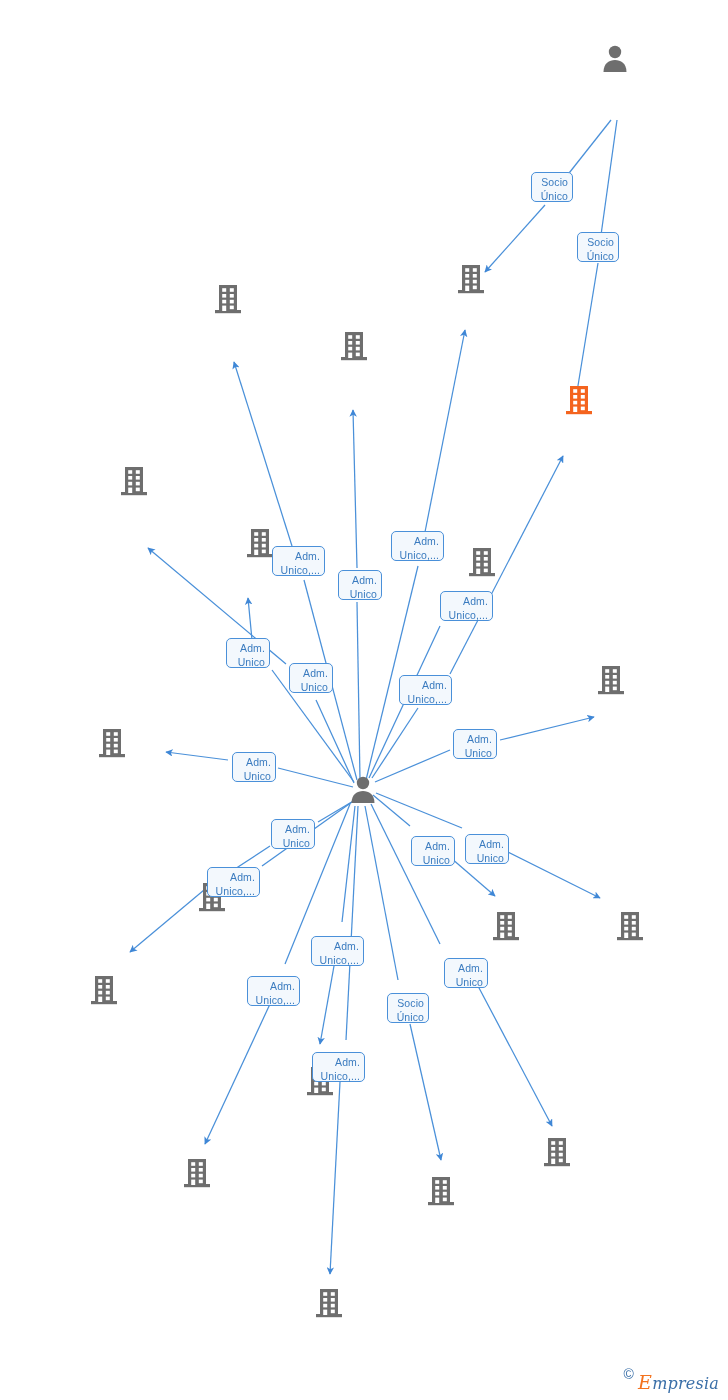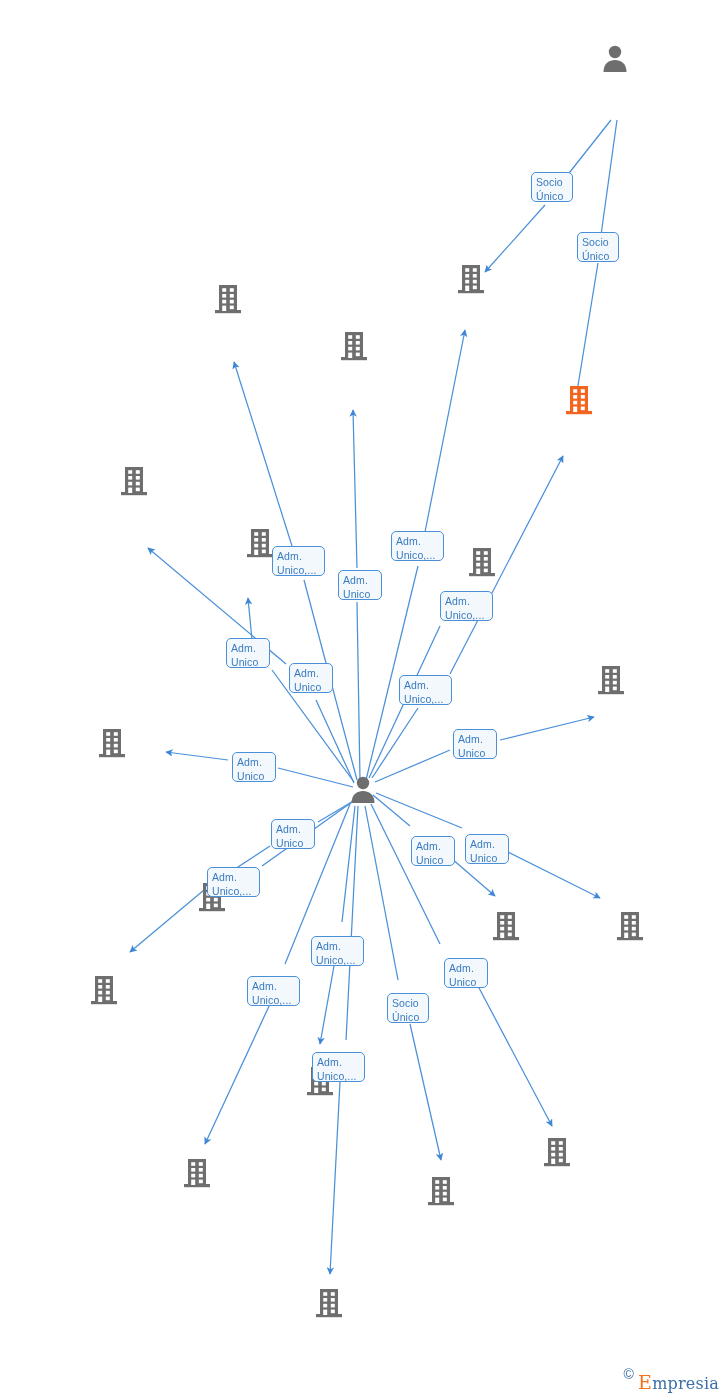--- a/index.html
+++ b/index.html
@@ -47,21 +47,21 @@
   
   .elabel{
     position:absolute;
     box-sizing:border-box;
     background:#f3f8fd;
     border:1.15px solid #4a90d9;
     border-radius:5px;
     color:#3a7bbf;
     font-size:10.5px;
     line-height:13.5px;
-    text-align:left;
+    text-align:right;
     padding:3px 4px 3.5px;
     white-space:pre-line;
     letter-spacing:.1px;
   }
 
   
   #watermark{
     position:absolute;
     right:9px;bottom:7px;
     display:flex;align-items:center;
@@ -69,20 +69,21 @@
     color:#3a6fa8;
     letter-spacing:.2px;
   }
   #watermark .copy{
     font-size:14px;
     color:#3a6fa8;
     margin-right:4px;
   }
   #watermark .brand{
     font-family:"DejaVu Serif","Liberation Serif",serif;
+    font-style:italic;
     font-size:16px;
     color:#3a6fa8;
     margin-top:17px;
   }
   #watermark .brand .cap{color:#f4731f;font-size:19px;}
 </style>
 </head>
 <body>
 
 <div id="graph">

